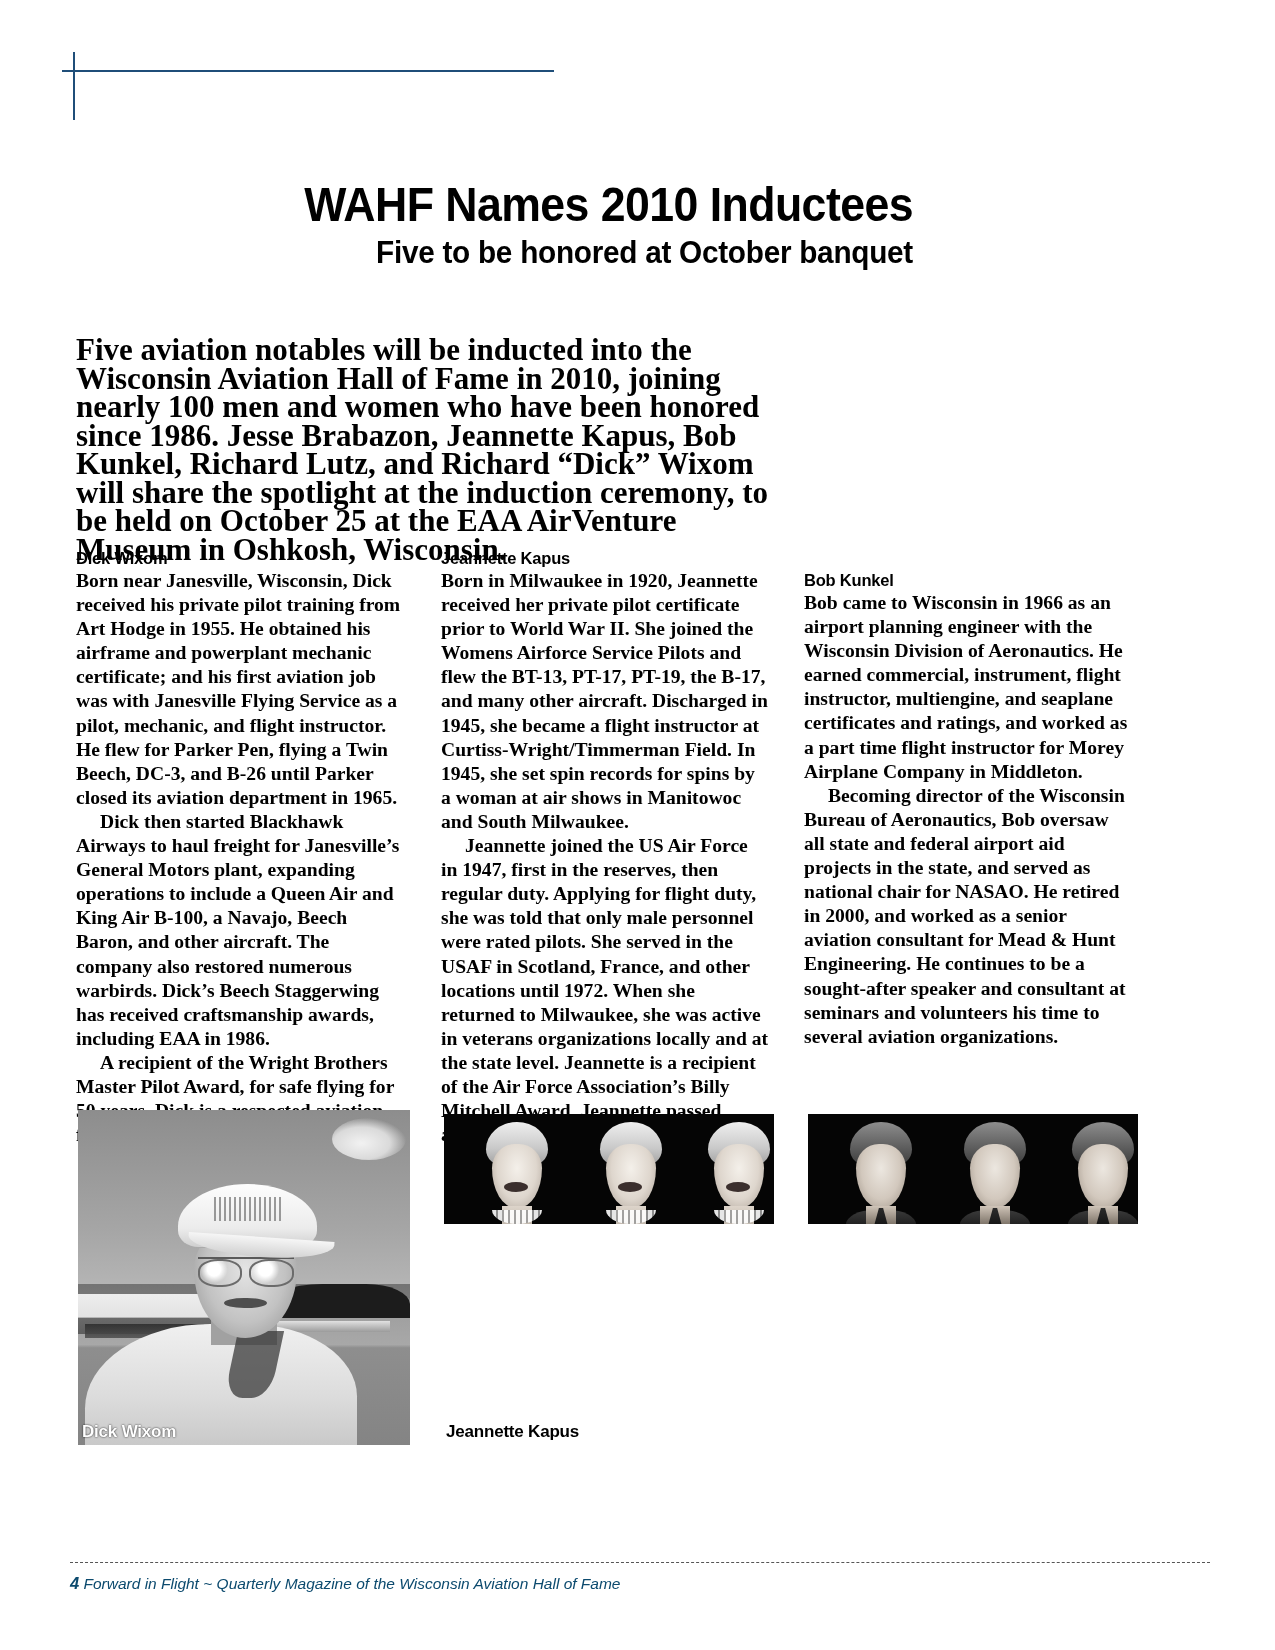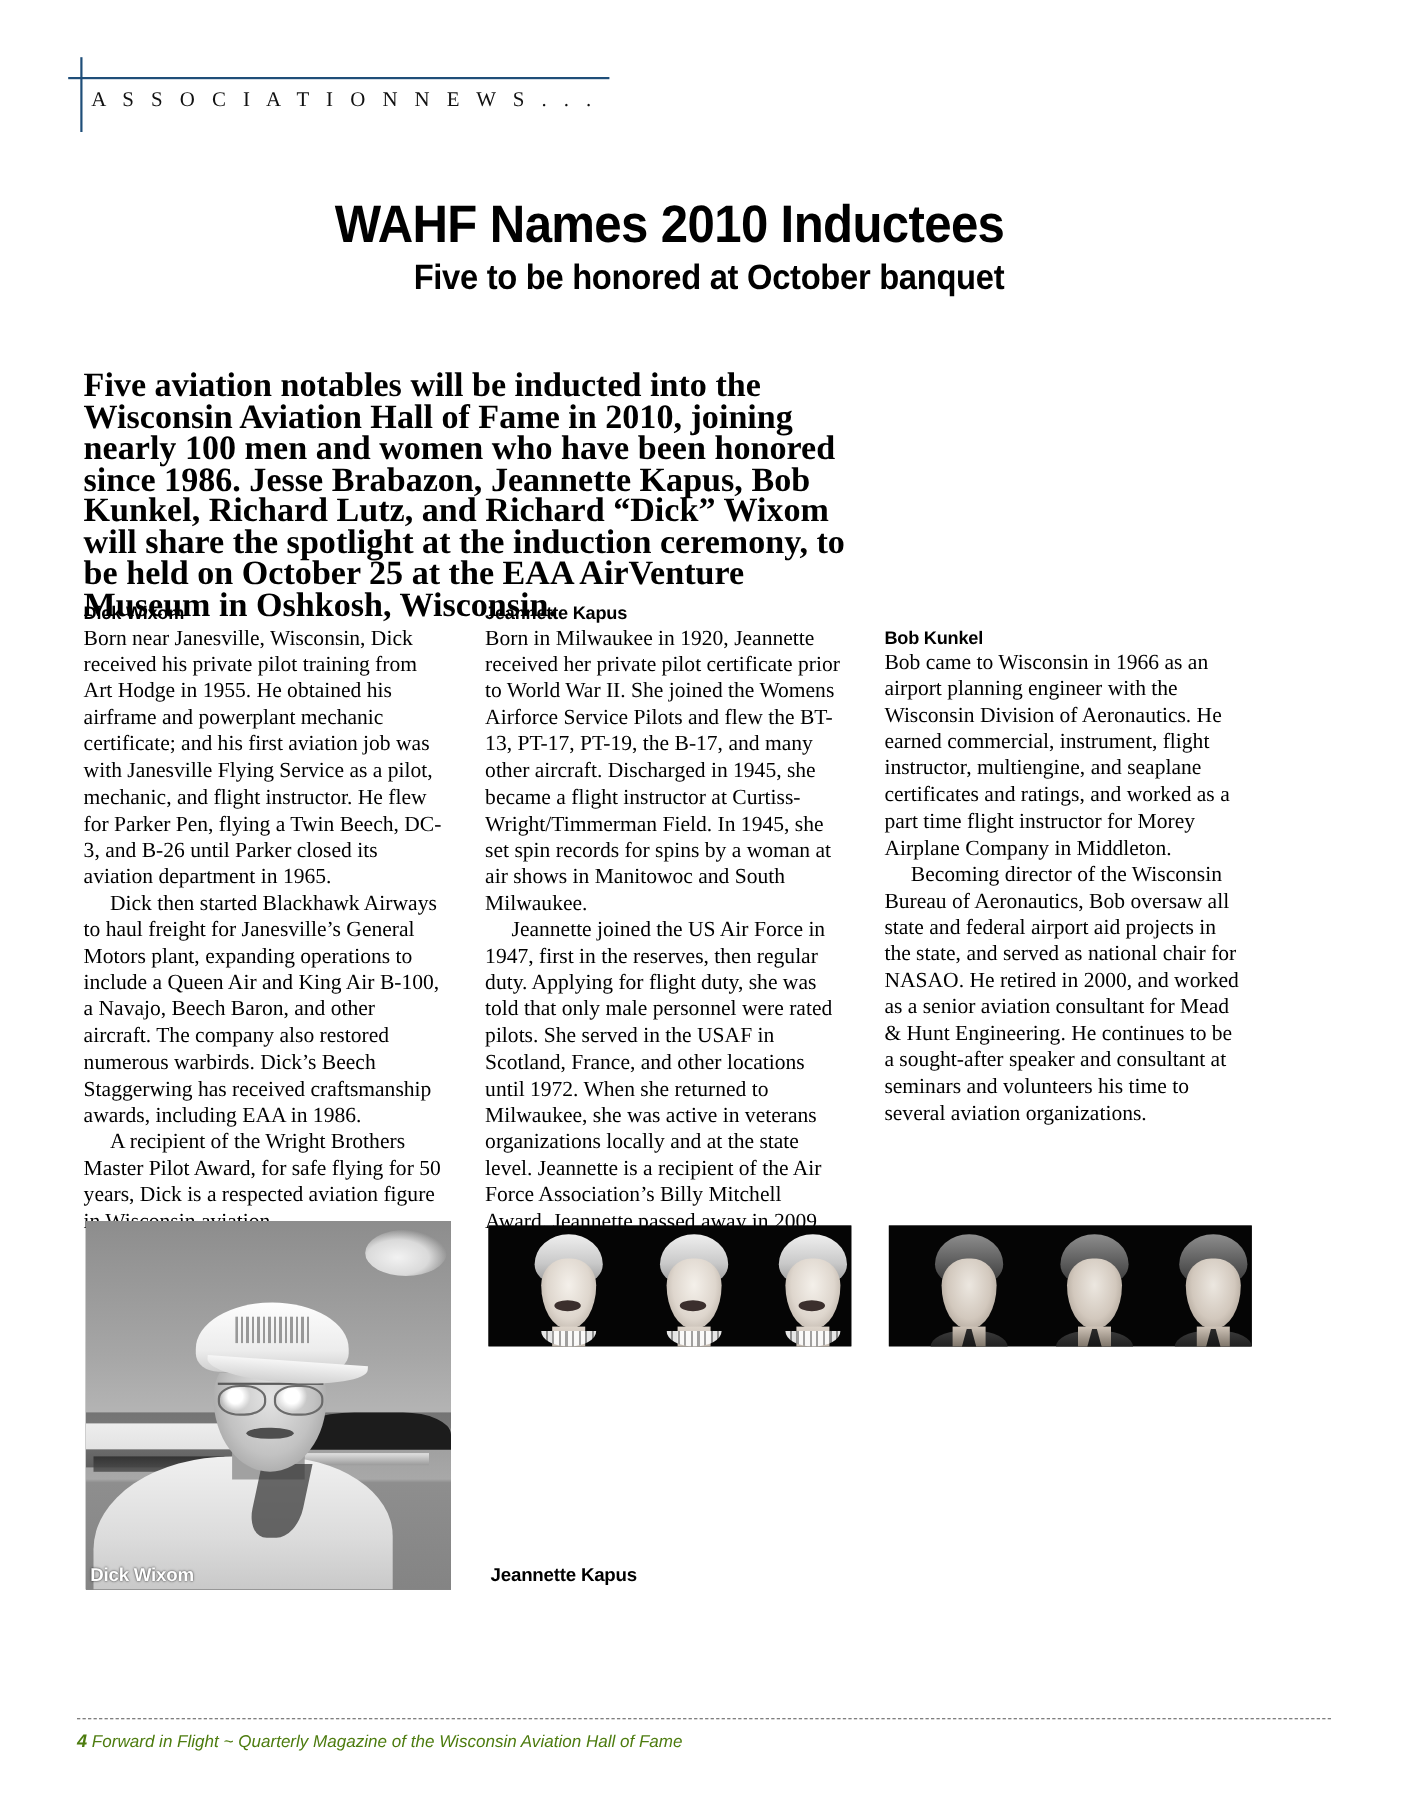--- a/index.html
+++ b/index.html
@@ -121,20 +121,21 @@
     margin: 0 0 1px 0;
     color: #000;
     letter-spacing: -0.2px;
   }
   .col-body {
     font-family: "Liberation Serif", "DejaVu Serif", serif;
     font-size: 19.6px;
     line-height: 24.1px;
     color: #000;
     text-align: left;
+    font-weight: bold;
   }
   .col-body p {
     margin: 0;
     text-indent: 0;
   }
   .col-body p + p {
     text-indent: 24px;
   }
 
   
@@ -426,36 +427,35 @@
     width: 1140px;
     border-top: 1.6px dashed #555;
   }
   .footer-text {
     position: absolute;
     left: 70px;
     top: 1574px;
     font-family: "Liberation Sans", "DejaVu Sans", sans-serif;
     font-size: 15.5px;
     font-style: italic;
-    color: #4d7c0f;
+    color: #0c4a6e;
     white-space: nowrap;
   }
   .footer-text .pg {
     font-weight: bold;
     font-style: italic;
     font-size: 16.5px;
   }
 </style>
 </head>
 <body>
 
 <div class="kicker-block">
   <div class="kicker-rule-h"></div>
   <div class="kicker-rule-v"></div>
-  <div class="kicker-text">A S S O C I A T I O N   N E W S . . .</div>
 </div>
 
 <div class="headline-block">
   <h1 class="headline">WAHF Names 2010 Inductees</h1>
   <h2 class="subhead">Five to be honored at October banquet</h2>
 </div>
 
 <div class="lede">Five aviation notables will be inducted into the Wisconsin Aviation Hall of Fame in 2010, joining nearly 100 men and women who have been honored since 1986. Jesse Brabazon, Jeannette Kapus, Bob Kunkel, Richard Lutz, and Richard “Dick” Wixom will share the spotlight at the induction ceremony, to be held on October 25 at the EAA AirVenture Museum in Oshkosh, Wisconsin.</div>
 
 <div class="columns">

